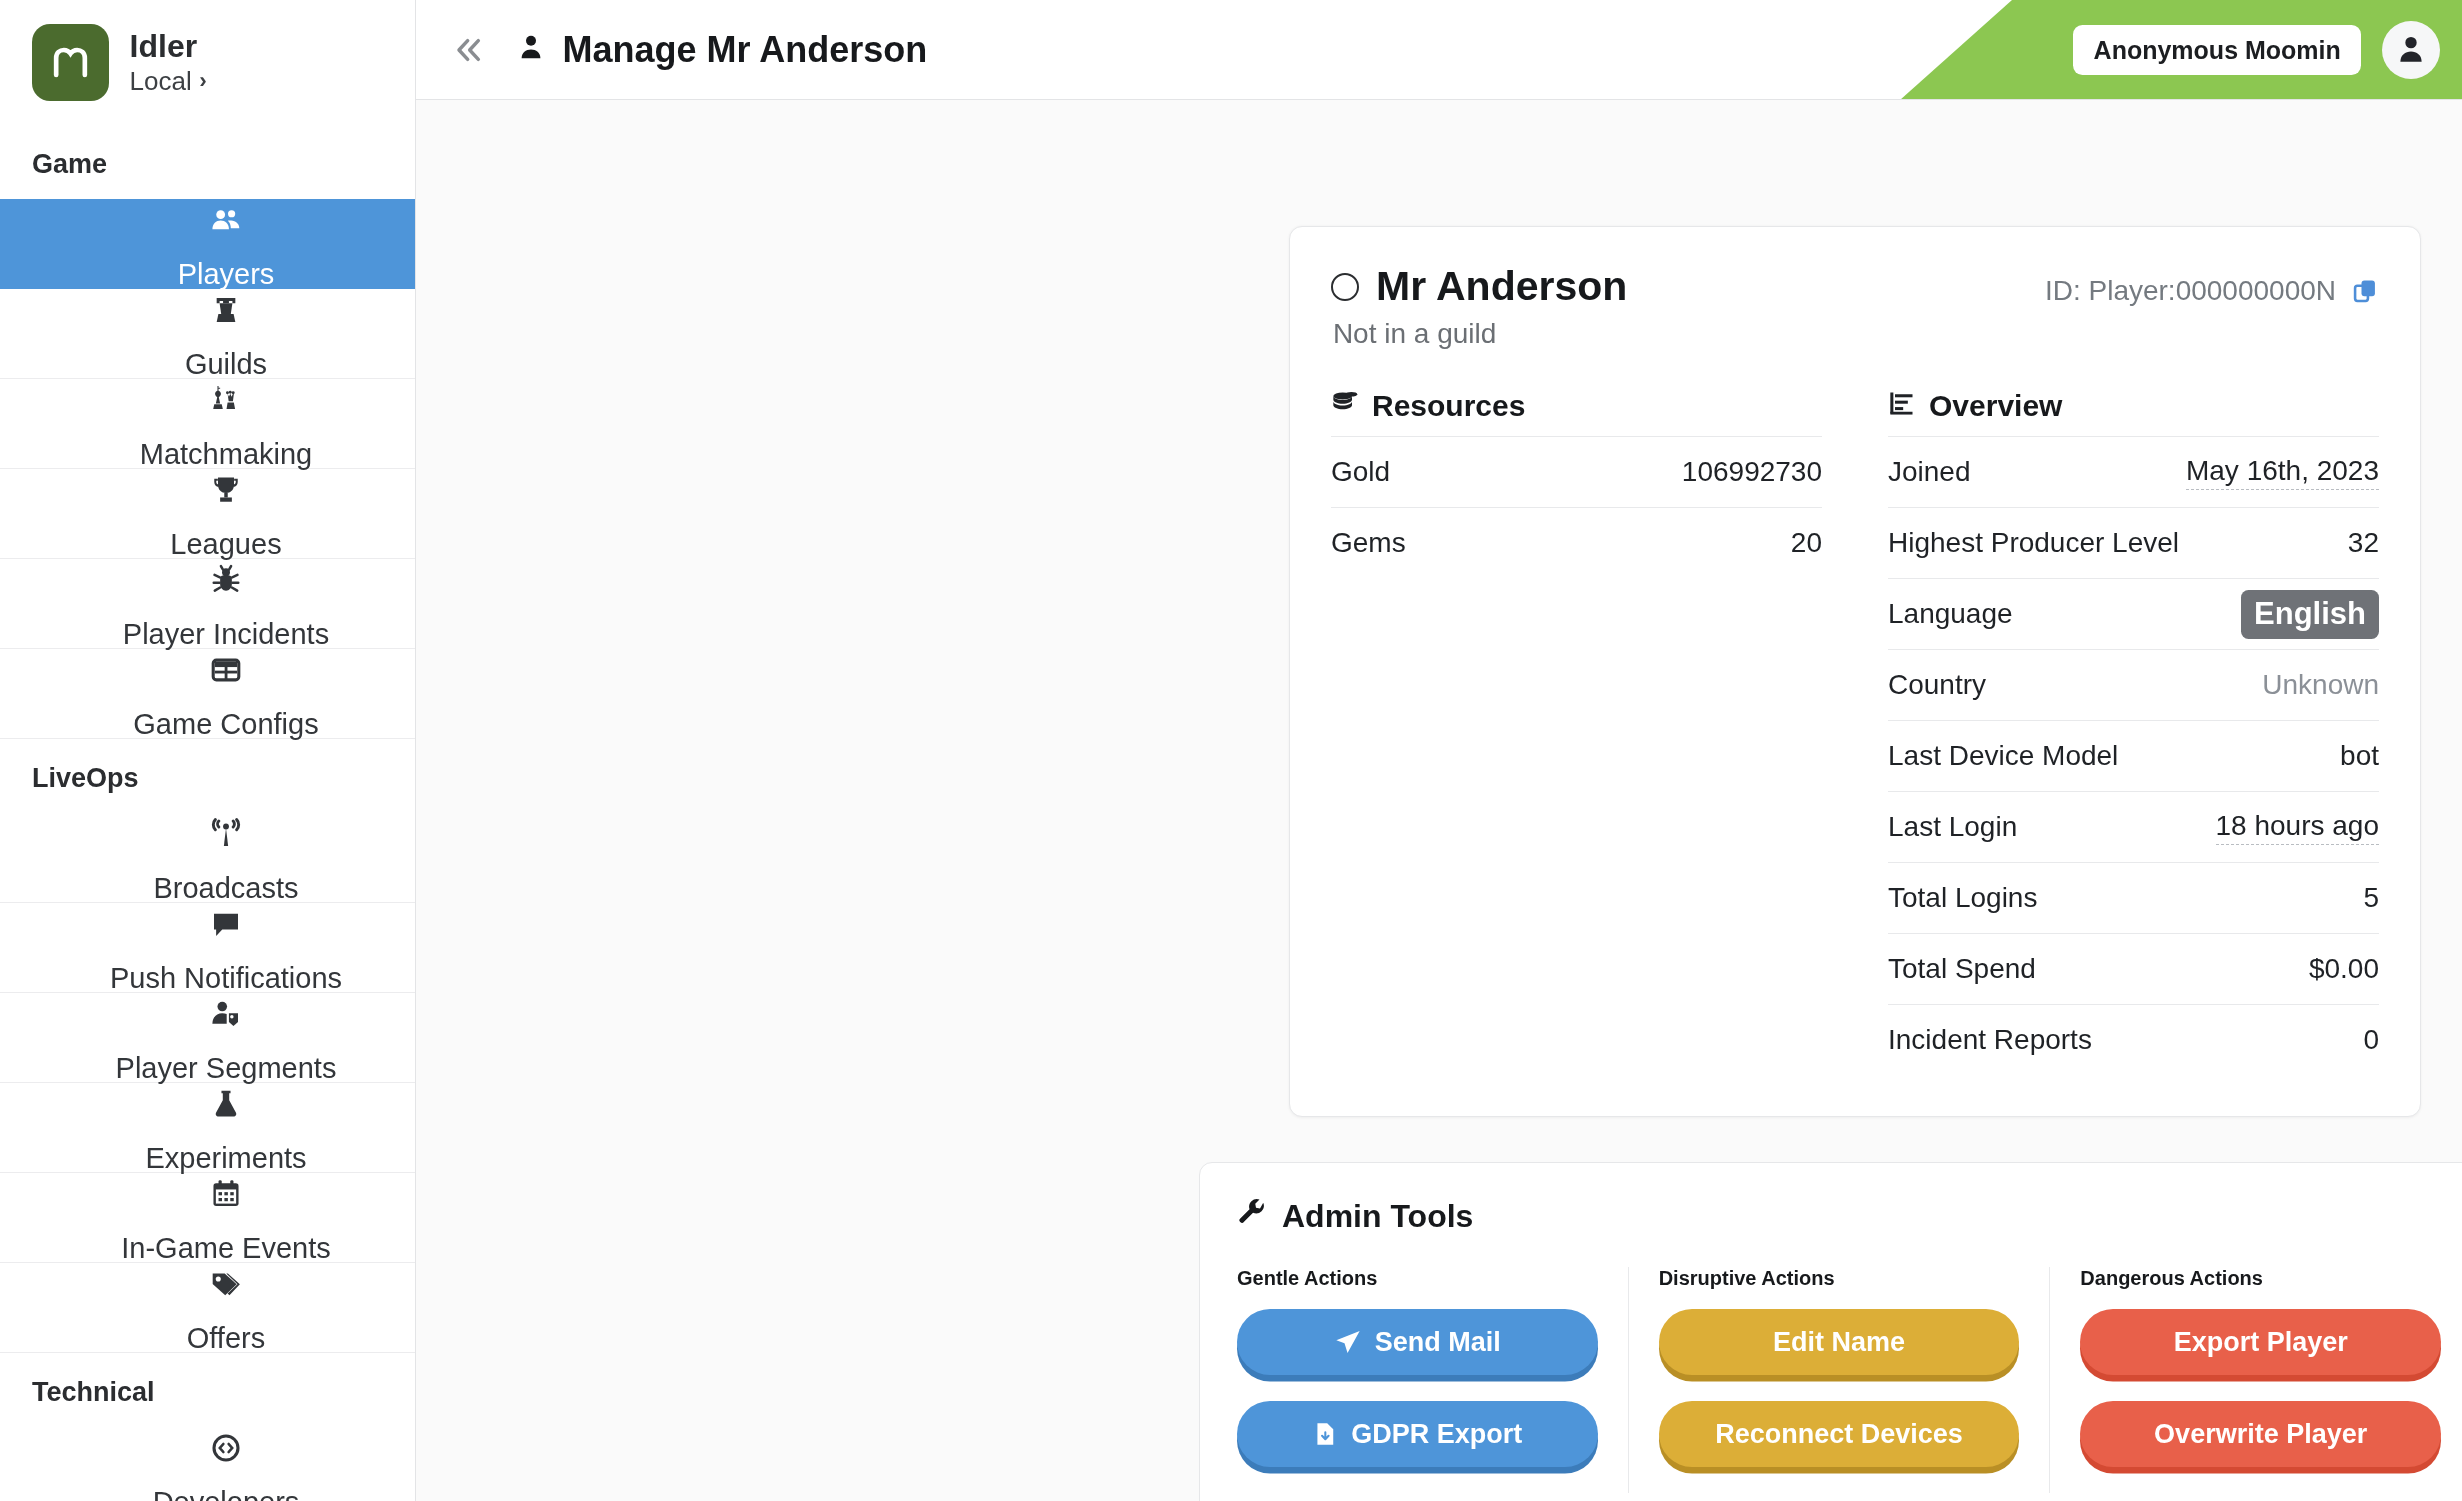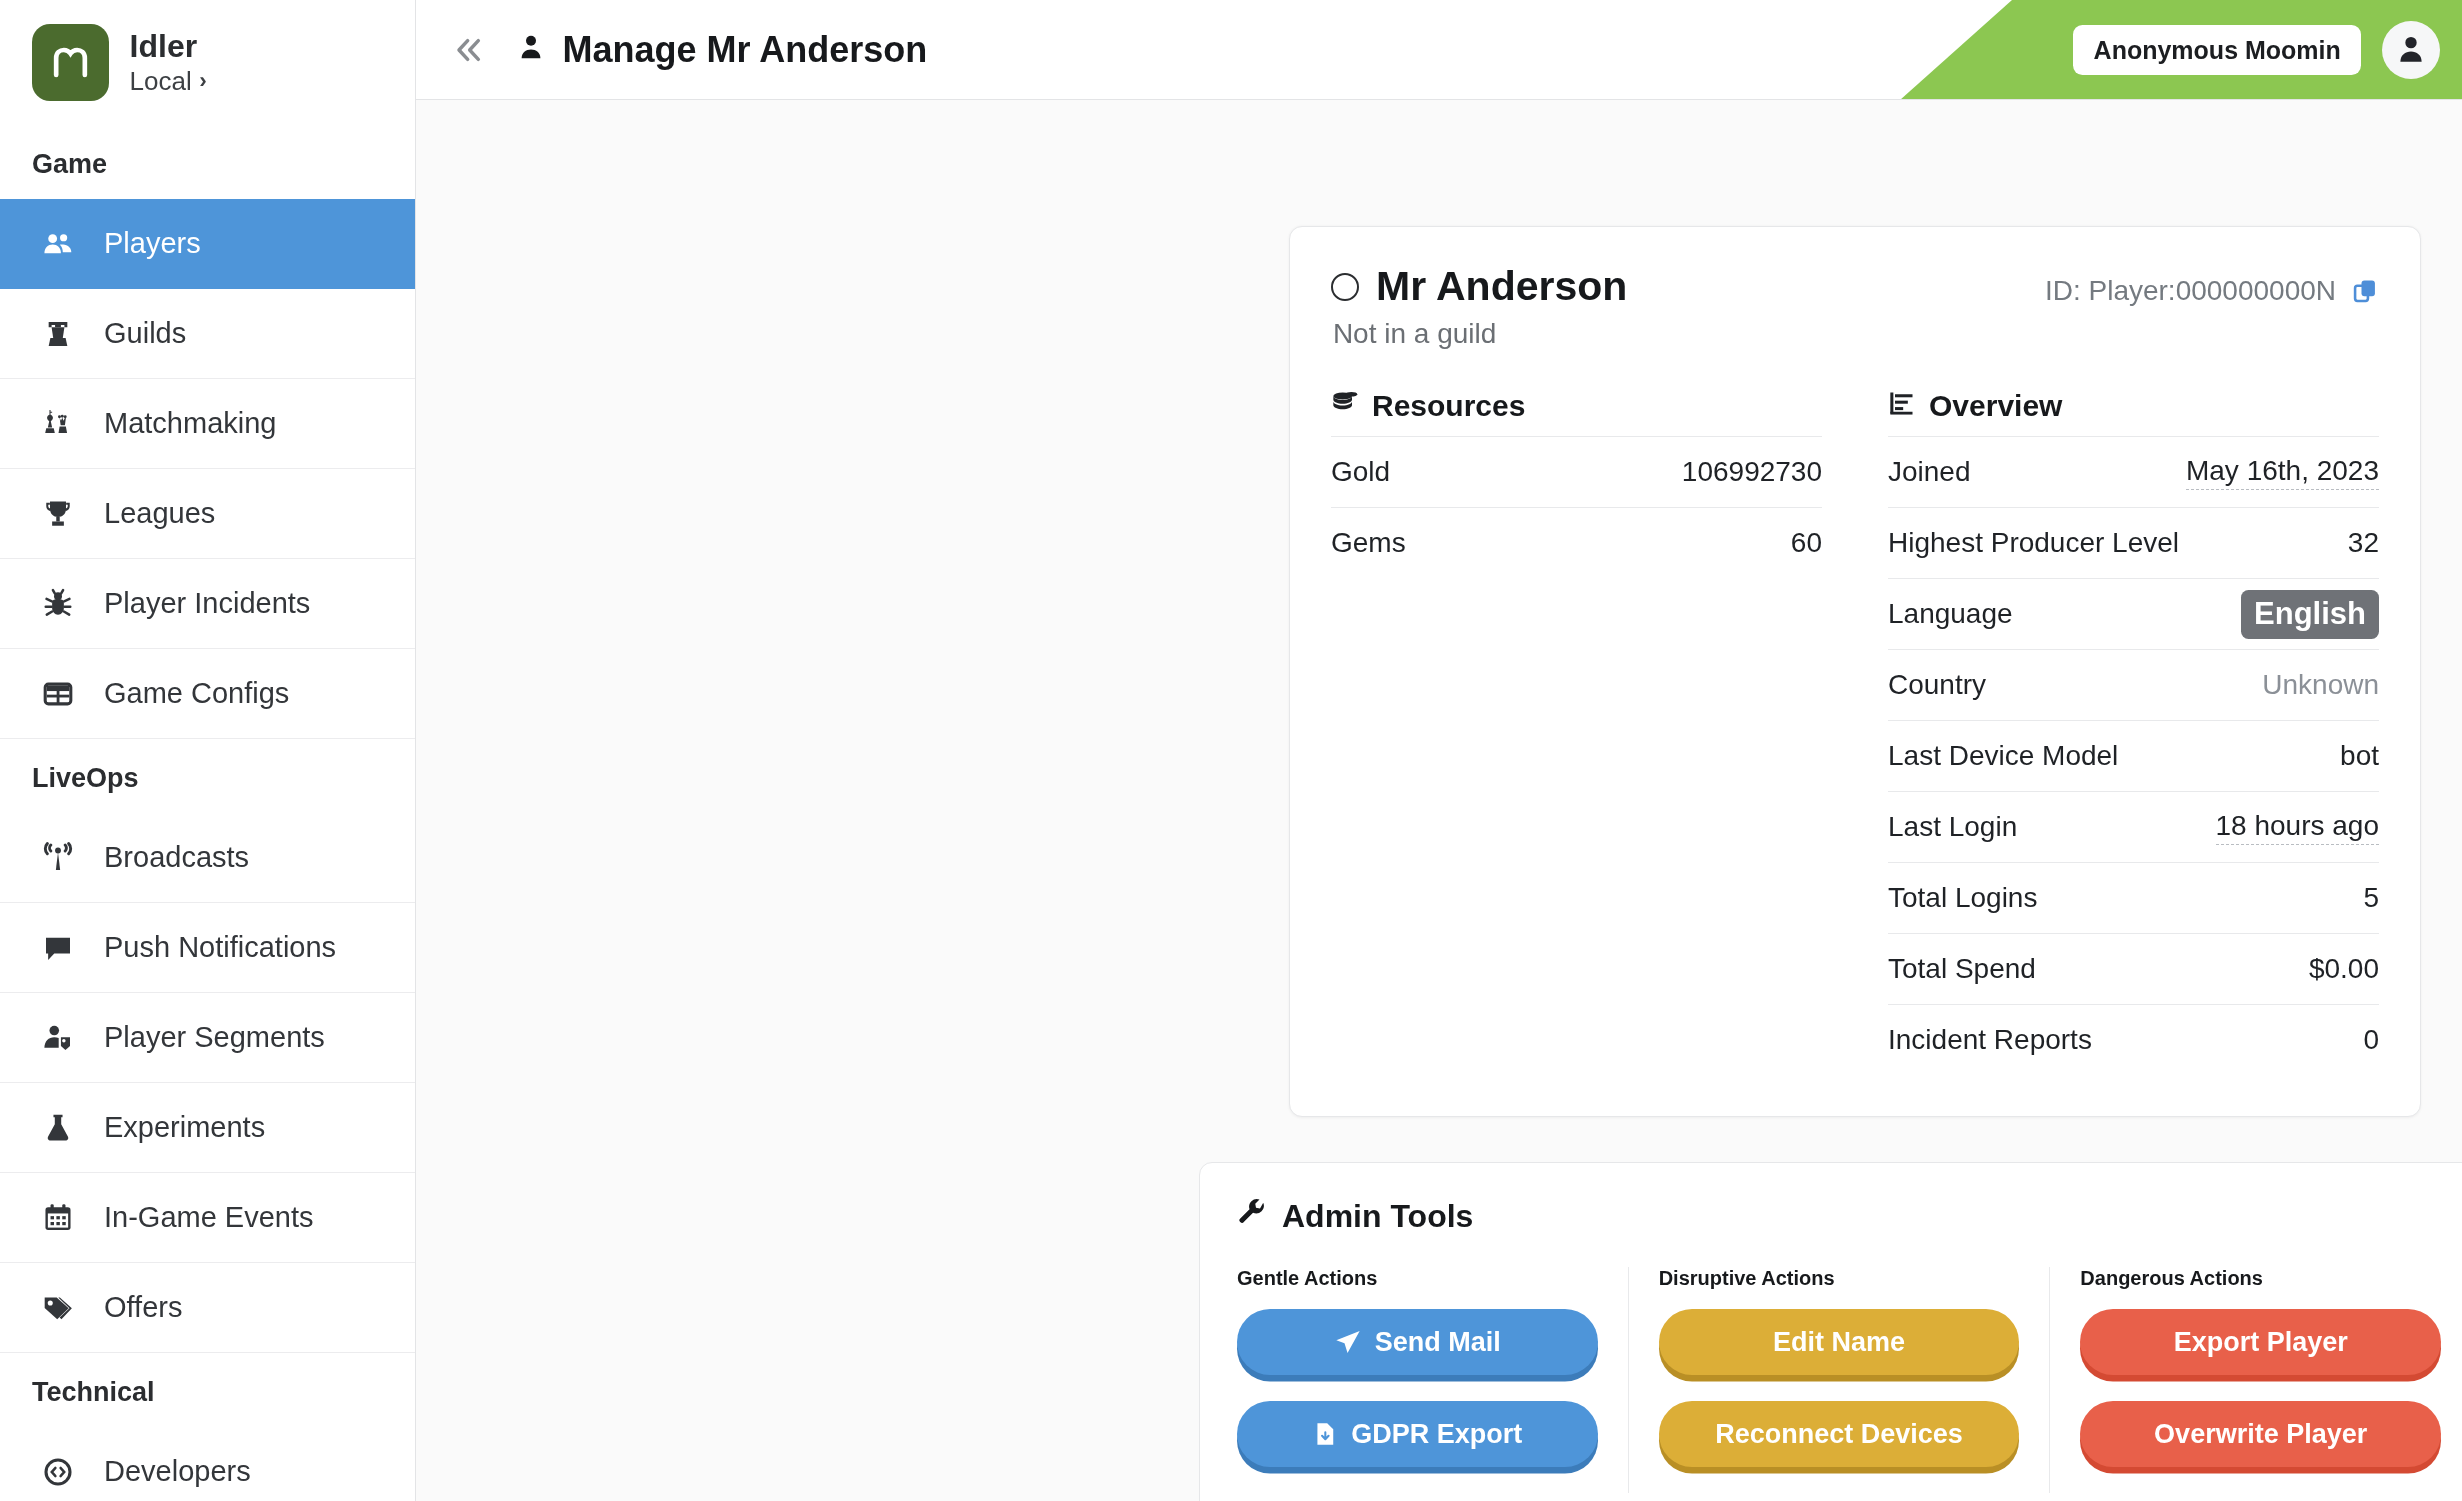--- a/index.html
+++ b/index.html
@@ -28,25 +28,25 @@
   .brand-text { display: flex; flex-direction: column; justify-content: space-between; }
   .brand-title { font-size: 32px; font-weight: bold; color: #2b2d30; line-height: 1.15; }
   .brand-sub { font-size: 26px; color: #3d4044; line-height: 1.25; display: flex; align-items: center; gap: 7.5px; }
   .brand-sub .chev { font-weight: bold; font-size: 22.5px; }
 
   .nav-section {
     font-size: 27px; font-weight: bold; color: #2b2d30;
     padding: 24px 0 19px 32px;
   }
   .nav-item {
-    display: flex; align-items: center; gap: 26px;
+    display: flex; align-items: center; gap: 18px;
     height: 90px; padding-left: 37px;
     border-bottom: 1.9px solid #ececee;
     font-size: 29px; color: #33363a;
-    cursor: pointer; background: #ffffff;
+    cursor: pointer; background: #ffffff; flex-direction: column;
   }
   .nav-item.active { background: #4e95d9; color: #ffffff; border-bottom-color: #4e95d9; }
   .nav-icon { width: 41px; display: flex; align-items: center; justify-content: center; flex: 0 0 41px; }
   .nav-icon svg { display: block; }
   .nav-label { white-space: nowrap; }
 
   
   .main { flex: 1; height: 1501px; position: relative; background: #fafafa; overflow: hidden; }
 
   .topbar {
@@ -408,21 +408,21 @@
               </span>
               <span>Resources</span>
             </div>
             <div id="resources-rows">
                 <div class="kv-row">
                   <span class="kv-key">Gold</span>
                   <span class="kv-val">106992730</span>
                 </div>
                 <div class="kv-row">
                   <span class="kv-key">Gems</span>
-                  <span class="kv-val">60</span>
+                  <span class="kv-val">20</span>
                 </div>
               </div>
           </div>
 
           <div class="pc-col">
             <div class="sec-title">
               <span>
                 <svg width="28" height="26" viewBox="0 0 24 22" aria-hidden="true">
                   <rect x="2" y="2" width="2.6" height="18" fill="#1f2226"></rect>
                   <rect x="6" y="3.5" width="15" height="2.6" fill="#1f2226"></rect>

